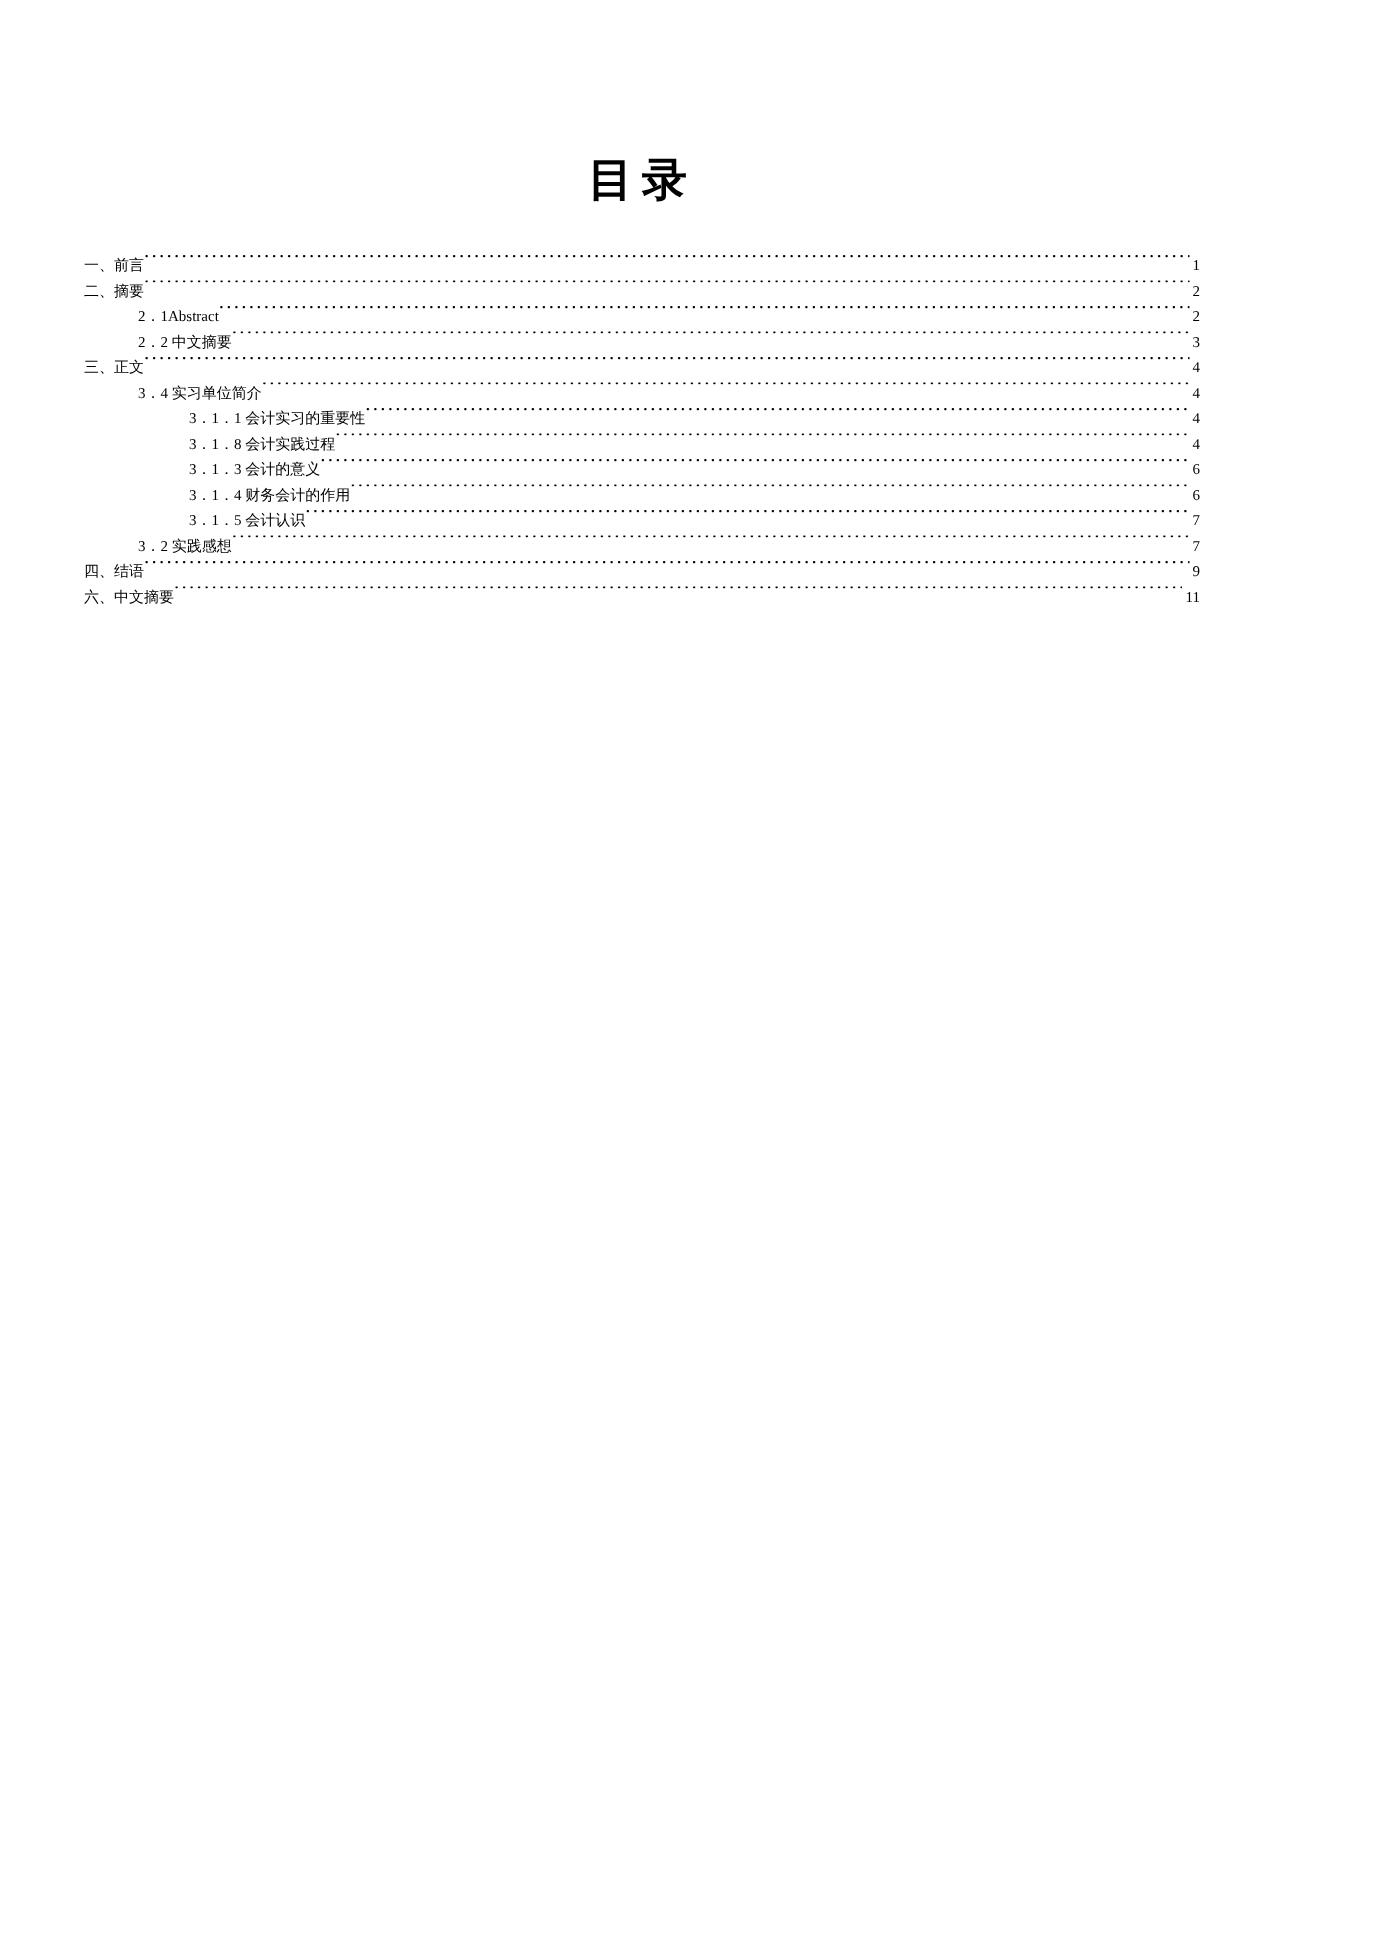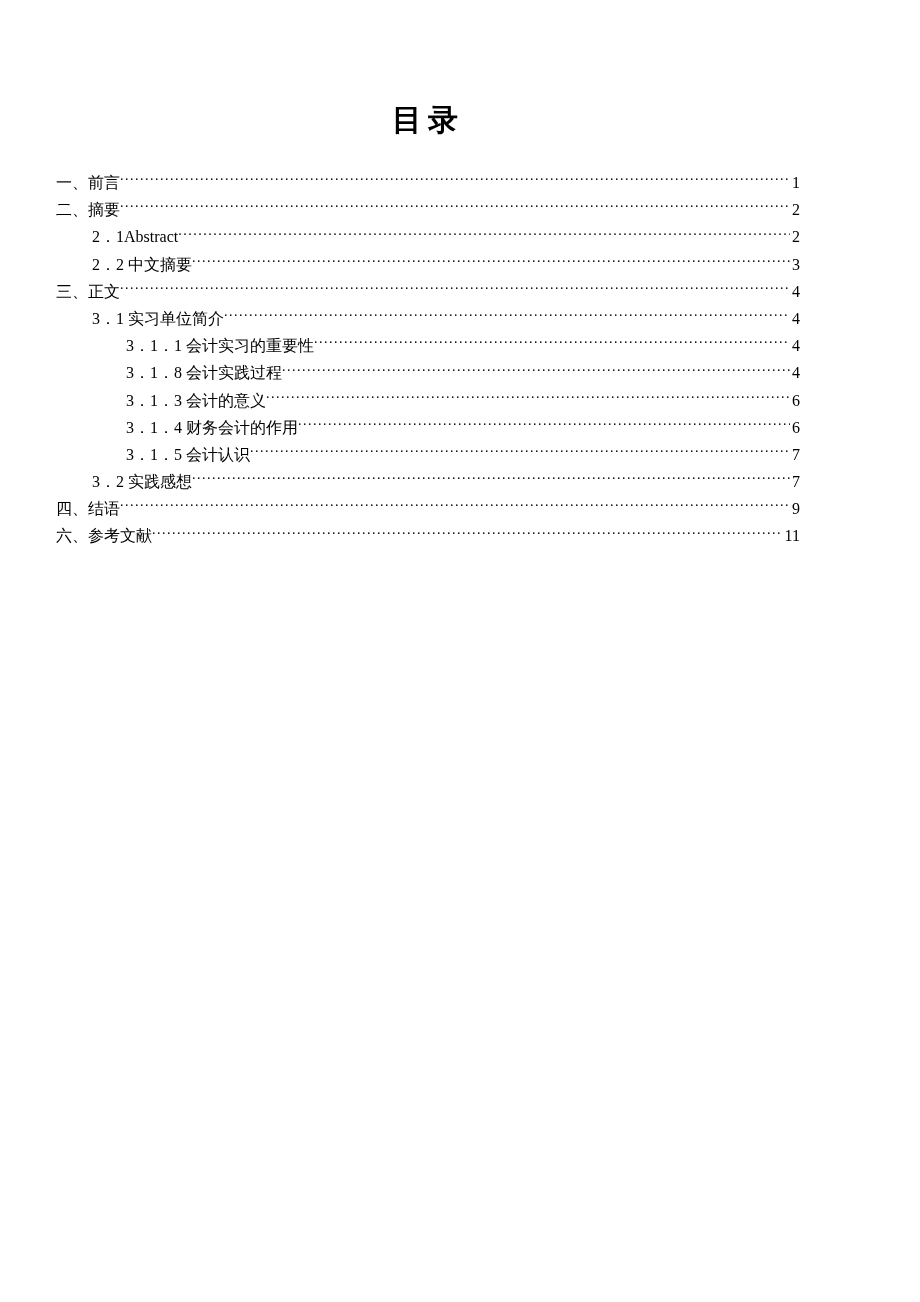--- a/index.html
+++ b/index.html
@@ -20,21 +20,21 @@
     }
     .title {
       text-align: center;
       font-size: 30px;
       font-weight: bold;
       letter-spacing: 6px;
       margin-bottom: 28px;
       font-family: "SimHei", "黑体", sans-serif;
     }
     .toc {
-      font-size: 16px;
+      font-size: 10px;
       line-height: 1.7;
     }
     .toc-row {
       display: flex;
       align-items: baseline;
       white-space: nowrap;
       overflow: hidden;
     }
     .indent-0 { padding-left: 0; }
     .indent-1 { padding-left: 36px; }
@@ -89,21 +89,21 @@
       <span class="toc-label">2．2 中文摘要</span>
       <span class="toc-leader"></span>
       <span class="toc-page">3</span>
     </div>
     <div class="toc-row indent-0">
       <span class="toc-label">三、正文</span>
       <span class="toc-leader"></span>
       <span class="toc-page">4</span>
     </div>
     <div class="toc-row indent-1">
-      <span class="toc-label">3．1 实习单位简介</span>
+      <span class="toc-label">3．4 实习单位简介</span>
       <span class="toc-leader"></span>
       <span class="toc-page">4</span>
     </div>
     <div class="toc-row indent-2">
       <span class="toc-label">3．1．1 会计实习的重要性</span>
       <span class="toc-leader"></span>
       <span class="toc-page">4</span>
     </div>
     <div class="toc-row indent-2">
       <span class="toc-label">3．1．8  会计实践过程</span>
@@ -129,18 +129,18 @@
       <span class="toc-label">3．2 实践感想</span>
       <span class="toc-leader"></span>
       <span class="toc-page">7</span>
     </div>
     <div class="toc-row indent-0">
       <span class="toc-label">四、结语</span>
       <span class="toc-leader"></span>
       <span class="toc-page">9</span>
     </div>
     <div class="toc-row indent-0">
-      <span class="toc-label">六、参考文献</span>
+      <span class="toc-label">六、中文摘要</span>
       <span class="toc-leader"></span>
       <span class="toc-page">11</span>
     </div>
   </div>
 </div>
 
 </body></html>

